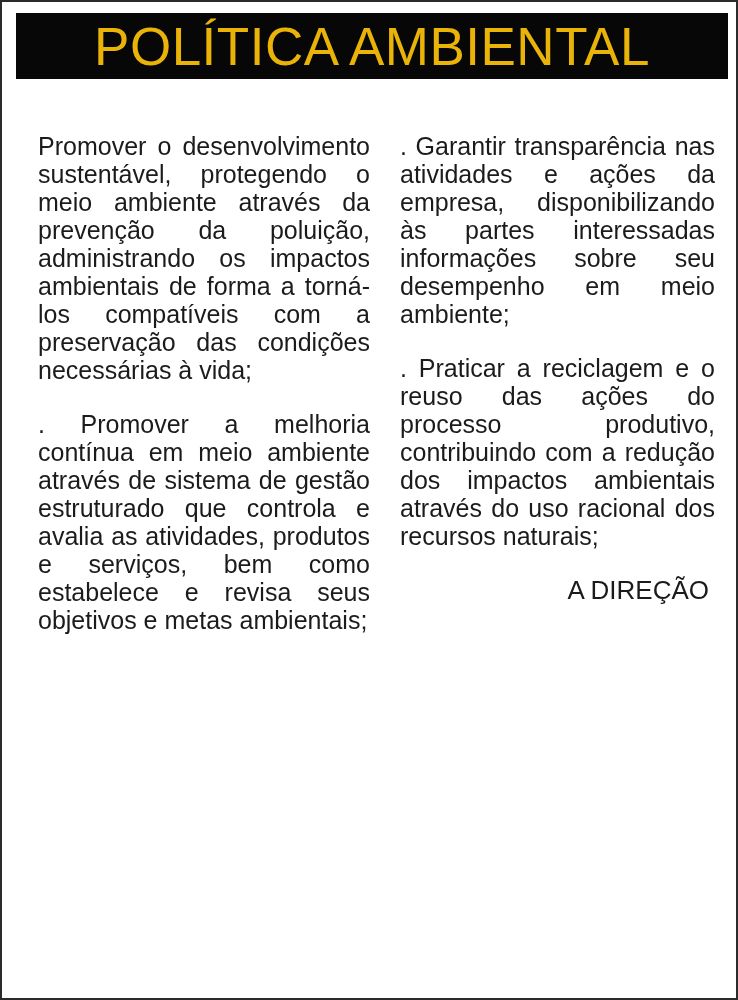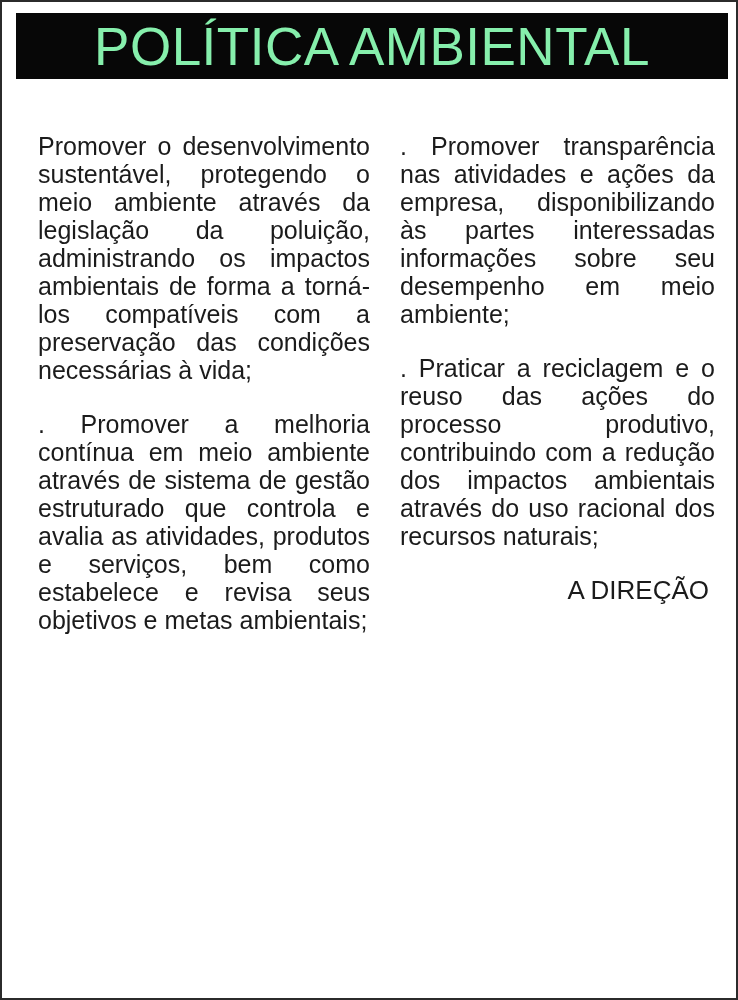--- a/index.html
+++ b/index.html
@@ -24,21 +24,21 @@
     background: #070707;
     display: flex;
     align-items: center;
     justify-content: center;
   }
   .banner h1 {
     margin: 8px;
     font-size: 53px;
     font-weight: normal;
     letter-spacing: 0.5px;
-    color: #86efac;
+    color: #eab308;
     white-space: nowrap;
   }
   .columns {
     display: flex;
     padding: 53px 0 0 36px;
     gap: 30px;
   }
   .col {
     font-size: 25px;
     line-height: 28px;
@@ -67,24 +67,24 @@
 
 <div class="page">
 
   <header class="banner">
     <h1>POLÍTICA AMBIENTAL</h1>
   </header>
 
   <main class="columns">
 
     <section class="col col-left">
-      <p>Promover o desenvolvimento sustentável, protegendo o meio ambiente através da legislação da poluição, administrando os impactos ambientais de forma a torná-los compatíveis com a preservação das condições necessárias à vida;</p>
+      <p>Promover o desenvolvimento sustentável, protegendo o meio ambiente através da prevenção da poluição, administrando os impactos ambientais de forma a torná-los compatíveis com a preservação das condições necessárias à vida;</p>
       <p>. Promover a melhoria contínua em meio ambiente através de sistema de gestão estruturado que controla e avalia as atividades, produtos e serviços, bem como estabelece e revisa seus objetivos e metas ambientais;</p>
     </section>
 
     <section class="col col-right">
-      <p>. Promover transparência nas atividades e ações da empresa, disponibilizando às partes interessadas informações sobre seu desempenho em meio ambiente;</p>
+      <p>. Garantir transparência nas atividades e ações da empresa, disponibilizando às partes interessadas informações sobre seu desempenho em meio ambiente;</p>
       <p>. Praticar a reciclagem e o reuso das ações do processo produtivo, contribuindo com a redução dos impactos ambientais através do uso racional dos recursos naturais;</p>
       <p class="signature">A DIREÇÃO</p>
     </section>
 
   </main>
 </div>
 
 </body></html>

